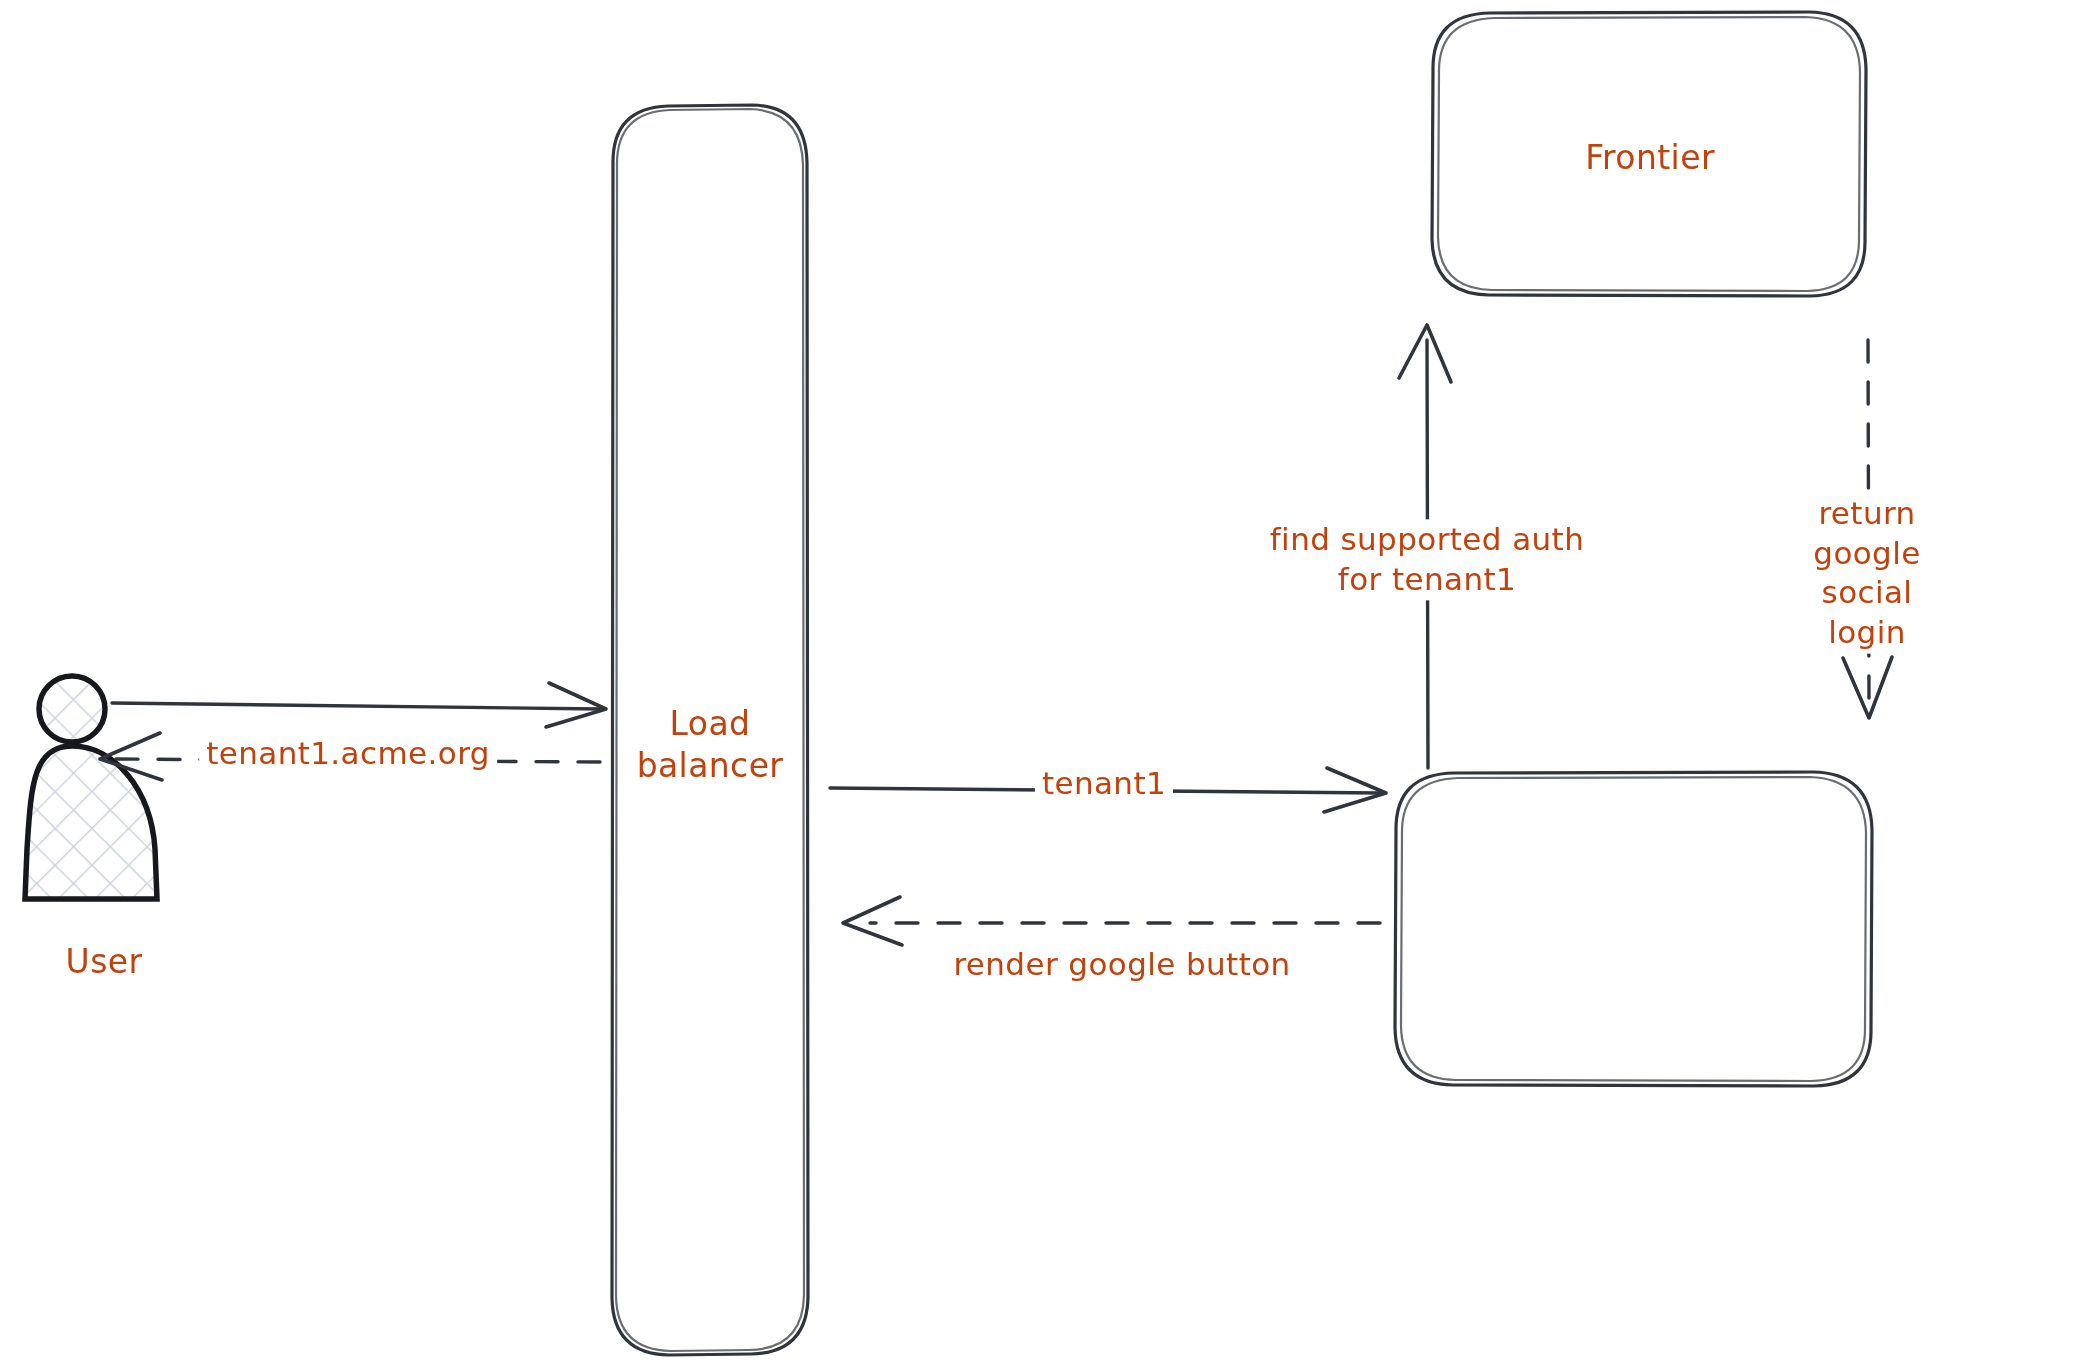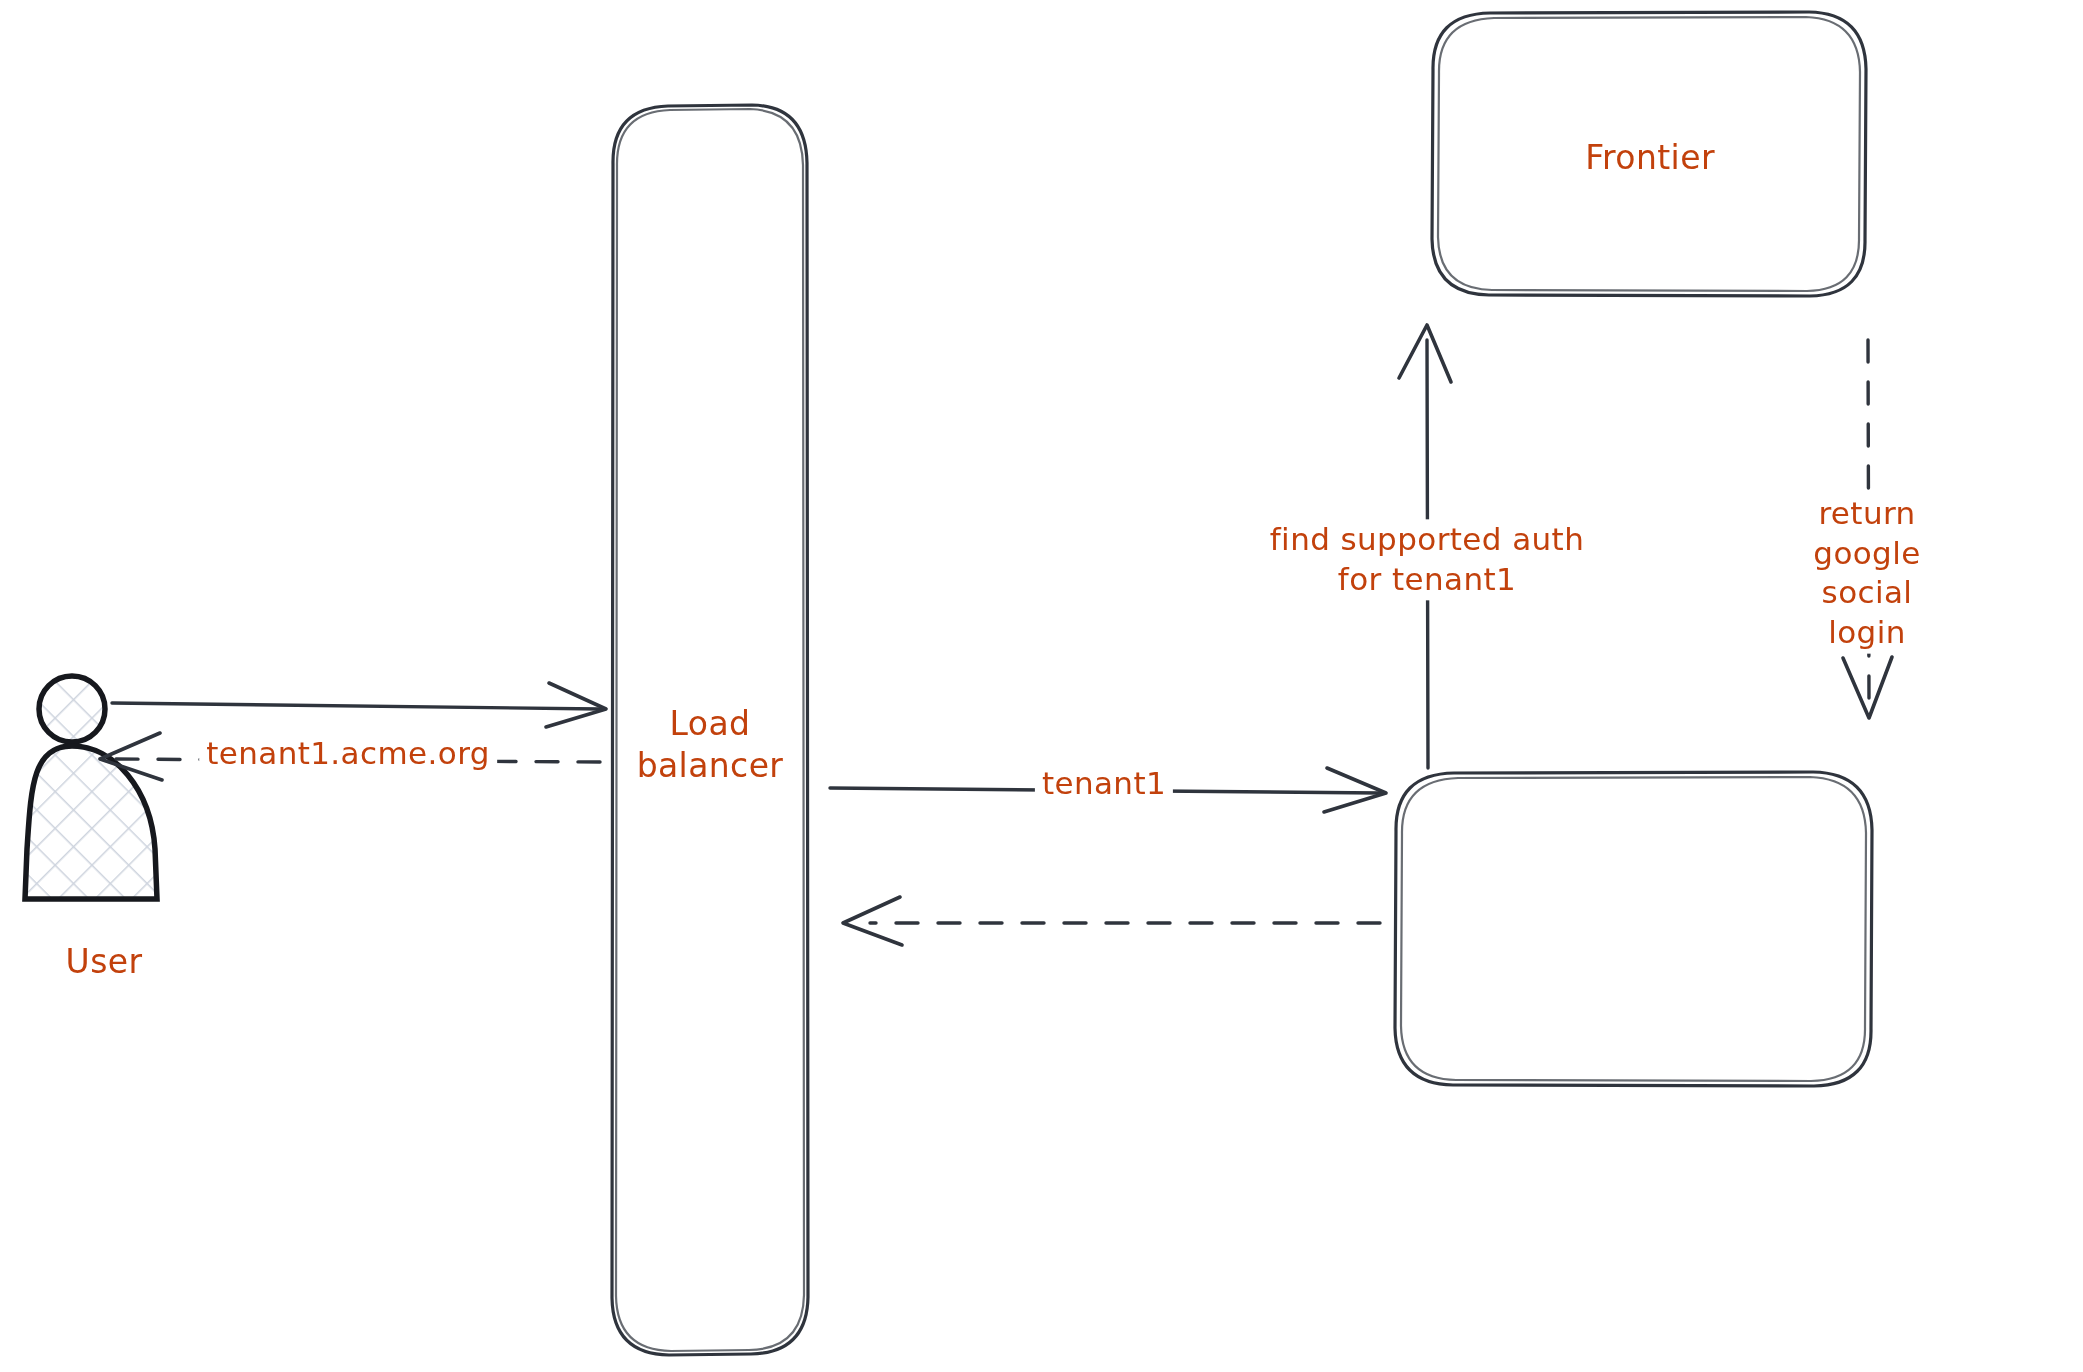--- a/index.html
+++ b/index.html
@@ -115,20 +115,21 @@
 
   <div class="lbl node-label" style="left:1650px;top:158px;">Frontier</div>
 
 
   <div class="lbl actor-label" style="left:72px;top:962px;margin-left:32px;">User</div>
 
   <div class="lbl edge-label" style="left:348px;top:714px;">tenant1.acme.org</div>
 
   <div class="lbl edge-label" style="left:1104px;top:744px;">tenant1</div>
 
+  <div class="lbl edge-label" style="left:1122px;top:925px;">render google button</div>
 
   <div class="lbl edge-label" style="left:1427px;top:520px;">find supported auth
 for tenant1</div>
 
   <div class="lbl edge-label" style="left:1867px;top:533px;">return google social
 login</div>
 
 </div>
 
 </body></html>

